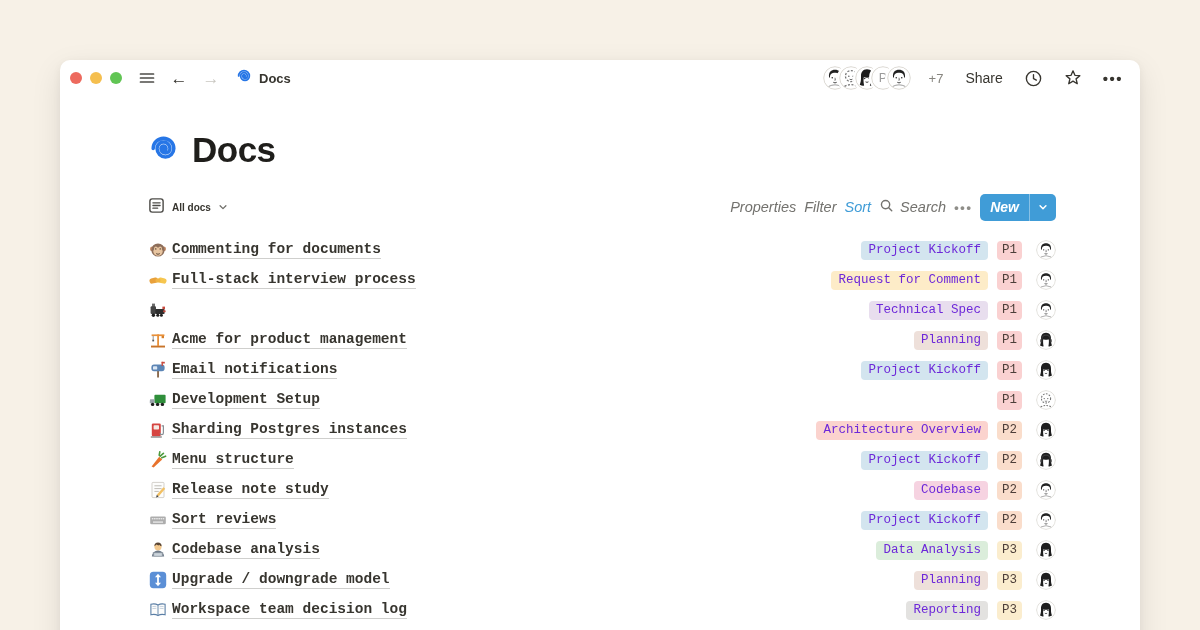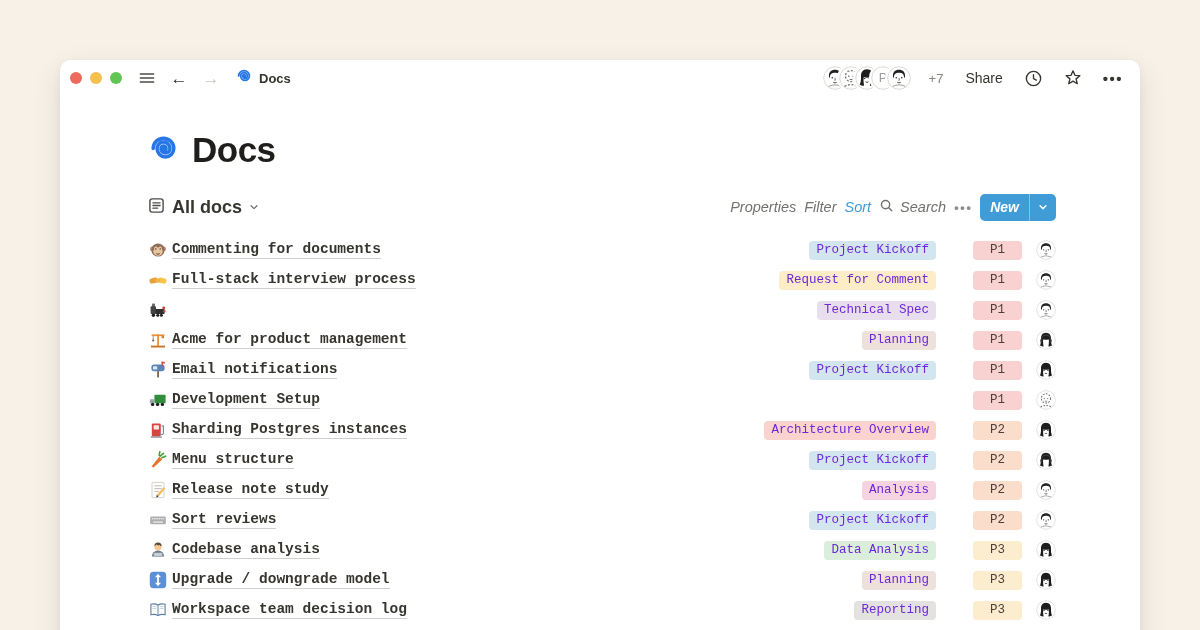--- a/index.html
+++ b/index.html
@@ -30,43 +30,43 @@
   .tb-right-icon { margin:0 5px; display:flex; align-items:center; }
   .more-dots { font-size:15px; letter-spacing:1.5px; color:#37352F; font-weight:bold; }
 
   
   .main { padding:34px 84px 0 88px; }
   .page-header { display:flex; align-items:center; gap:13px; }
   .page-title { font-size:35px; font-weight:800; color:#1F1E1B; letter-spacing:-0.5px; }
 
   .toolbar { display:flex; align-items:center; margin-top:22px; height:30px; }
   .view-switch { display:flex; align-items:center; gap:7px; cursor:pointer; }
-  .view-switch .label { font-size:18px; font-weight:bold; color:#37352F; }
+  .view-switch .label { font-size:10px; font-weight:bold; color:#37352F; }
   .toolbar-right { margin-left:auto; display:flex; align-items:center; gap:8px;font-style:italic; }
   .tb-text { font-size:14.5px; color:#73726E; cursor:pointer; }
   .tb-sort {}
   .search-group { display:flex; align-items:center; gap:6px; cursor:pointer; }
   .search-group .tb-text { color:#73726E; }
   .toolbar-dots { color:#8F8E89; font-size:13px; letter-spacing:1.5px; font-weight:bold; cursor:pointer; }
   .new-btn { display:flex; align-items:center; height:27px; border-radius:5px; overflow:hidden; cursor:pointer; color:#fff; }
   .new-btn .nb-label { font-size:14px; font-weight:bold; padding:0 10px; display:flex; align-items:center; height:100%; }
   .new-btn .nb-divider { width:1px; height:100%; background:rgba(255,255,255,.38); }
   .new-btn .nb-caret { padding:0 8px; display:flex; align-items:center; height:100%; }
 
   
   .doc-list { margin-top:13px; }
   .doc-row { display:flex; align-items:center; height:30px; cursor:pointer;font-family:Liberation Mono, monospace; }
   .doc-icon { width:19px; height:19px; margin-right:5px; flex:0 0 auto; display:flex; align-items:center; justify-content:center; }
   .doc-icon svg { width:18px; height:18px; display:block; }
   .doc-title { font-size:14.5px; font-weight:bold; color:#37352F;
                border-bottom:1px solid rgba(55,53,47,.24); padding-bottom:1px; white-space:nowrap; }
   .row-fill { flex:1; }
   .tag { font-size:12.5px; color:#6d28d9; padding:2.5px 7px; border-radius:4px; white-space:nowrap; }
-  .prio { width:49px; text-align:center; font-size:12.5px; color:#4D3F39; padding:2.5px 0;
-          border-radius:4px; margin-left:37px; flex:0 0 auto; }
+  .prio { width:25px; text-align:center; font-size:12.5px; color:#4D3F39; padding:2.5px 0;
+          border-radius:4px; margin-left:9px; flex:0 0 auto; }
   .row-avatar { width:20px; height:20px; margin-left:14px; flex:0 0 auto; border-radius:50%; overflow:hidden; }
 </style>
 </head>
 <body style="background: rgb(247, 241, 231);">
 
 <div class="window">
 
   <div class="titlebar">
     <div class="tl">
       <span class="r"></span>
@@ -434,21 +434,21 @@
                 <line x1="5.4" y1="4.8" x2="12.6" y2="4.8"></line>
                 <line x1="5.4" y1="7.6" x2="12.6" y2="7.6"></line>
                 <line x1="5.4" y1="10.4" x2="9.8" y2="10.4"></line>
               </g>
               <path d="M7.8 13.8 L14.4 6.2 L16.2 7.8 L9.6 15.4 Z" fill="#F2C063"></path>
               <path d="M7.8 13.8 l-0.7 2.6 2.5-1z" fill="#3A3A3A"></path>
             </svg>
           </span>
           <span class="doc-title">Release note study</span>
           <span class="row-fill"></span>
-          <span class="tag" style="background: rgb(246, 211, 225);">Analysis</span>
+          <span class="tag" style="background: rgb(246, 211, 225);">Codebase</span>
           <span class="prio" style="background: rgb(250, 221, 203);">P2</span>
           <span class="row-avatar">
             <svg class="av" viewBox="0 0 20 20">
               <circle cx="10" cy="10" r="9.4" fill="#fff" stroke="#D8D5CF" stroke-width="0.8"></circle>
               <path d="M5 9.2 C4.6 5.2 6.8 3.2 10 3.2 C13.2 3.2 15.4 5.2 15 9.2 C14.9 10 14.3 10 14.2 9.2 C14 6.4 12.6 5.6 10 5.7 C7.4 5.8 6 6.4 5.8 9.2 C5.7 10 5.1 10 5 9.2 Z" fill="#222"></path>
               <circle cx="7.7" cy="9.8" r="0.62" fill="#222"></circle>
               <circle cx="12.3" cy="9.8" r="0.62" fill="#222"></circle>
               <path d="M10 9.8 l.3 2 h-.8" fill="none" stroke="#222" stroke-width="0.5"></path>
               <path d="M8.6 13.6 q1.4 1 2.8 0" fill="none" stroke="#222" stroke-width="0.7"></path>
               <path d="M4.8 17 q5.2-2.6 10.4 0" fill="none" stroke="#9a9a9a" stroke-width="0.8"></path>

